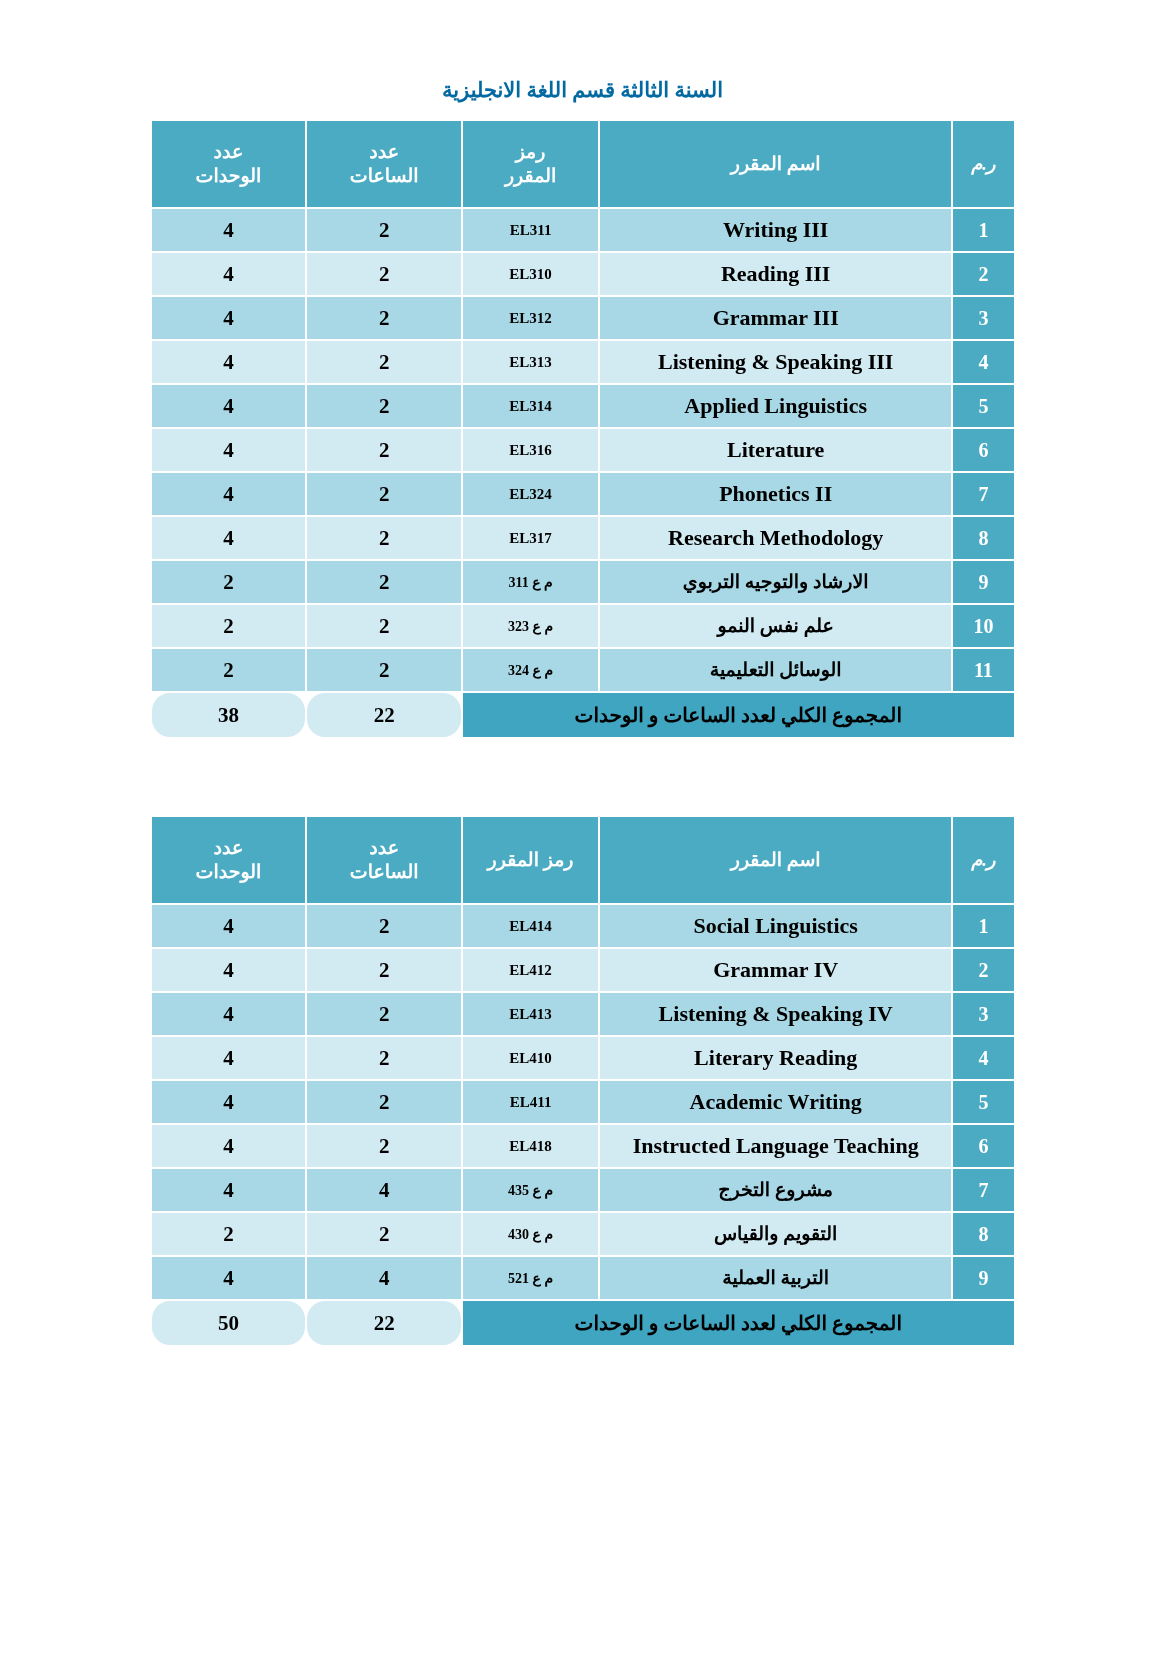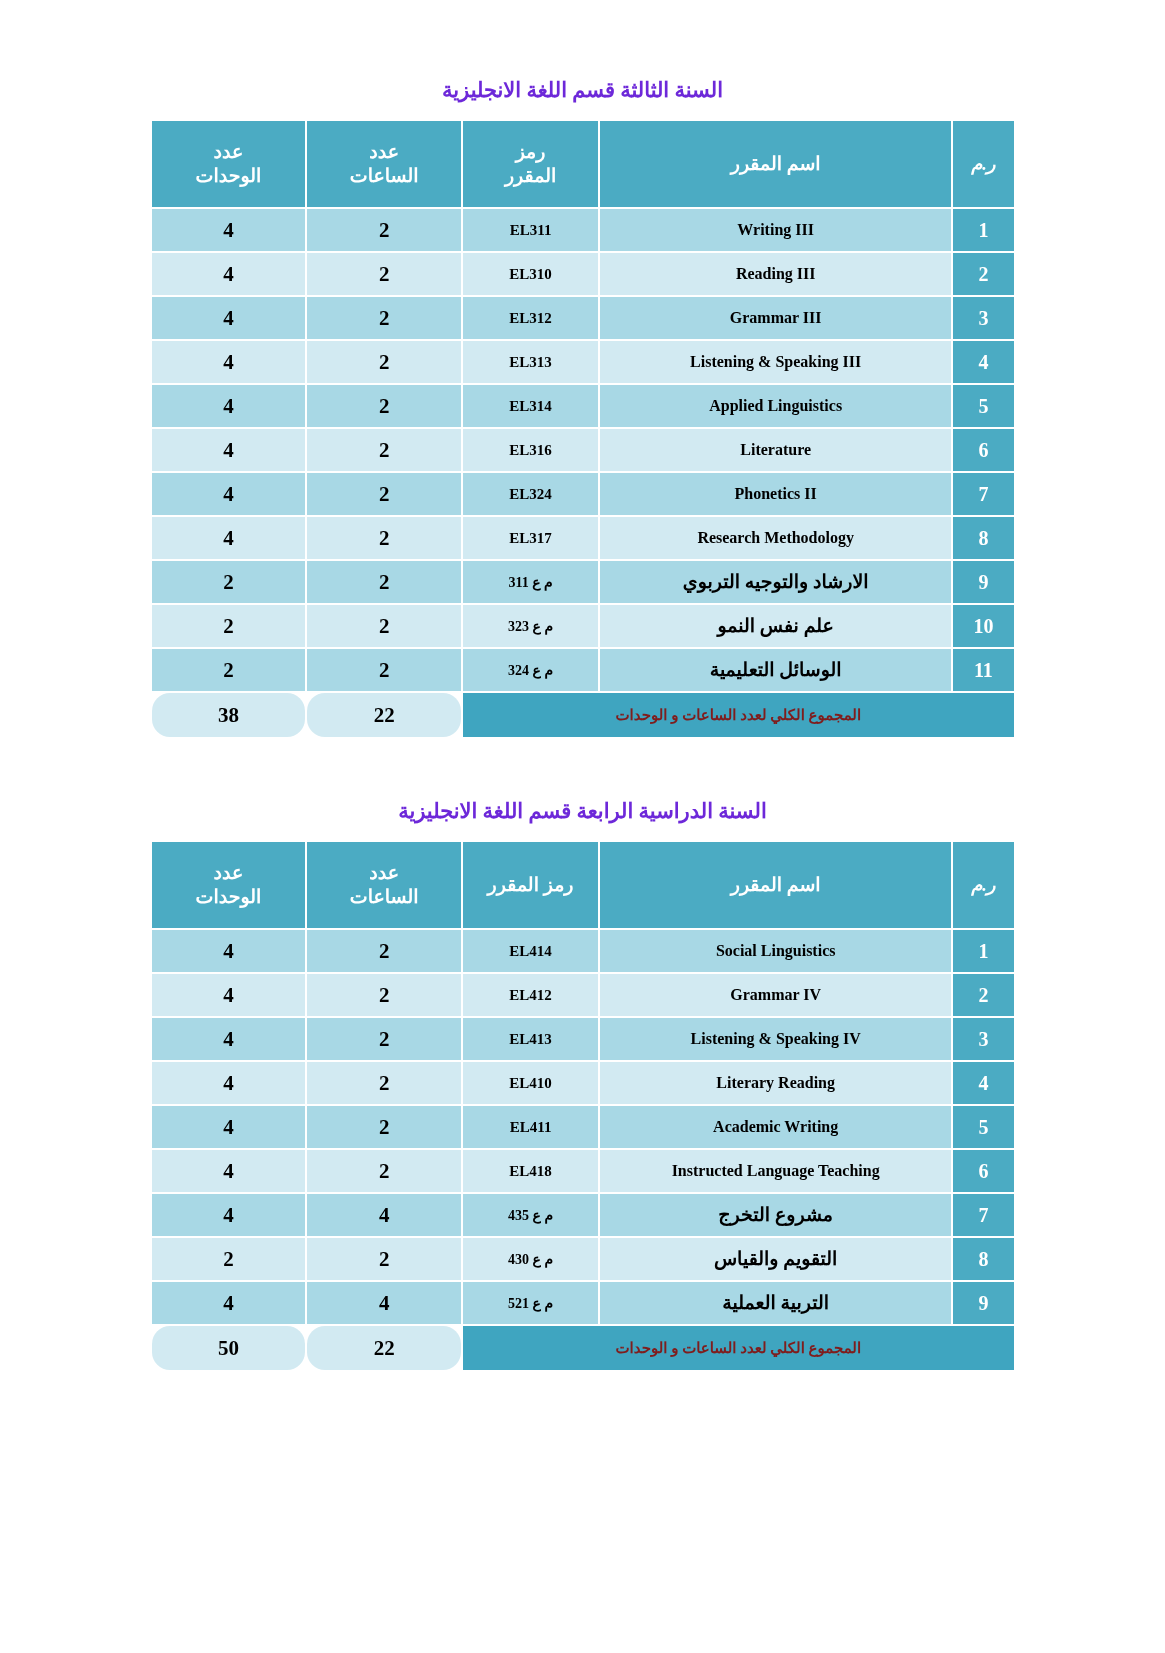--- a/index.html
+++ b/index.html
@@ -21,21 +21,21 @@
     padding: 0;
     position: relative;
   }
 
   
   .table-title {
     text-align: center;
     font-family: "Liberation Serif", "DejaVu Serif", serif;
     font-weight: bold;
     font-size: 21px;
-    color: #6d28d9;
+    color: #0369a1;
     direction: rtl;
     unicode-bidi: embed;
     letter-spacing: 0px;
   }
 
   
   .tbl-wrap {
     width: 866px;
     margin: 0 auto;
   }
@@ -95,21 +95,21 @@
     font-weight: bold;
     font-size: 21px;
     color: #000000;
     height: 38px;
     padding: 2px 4px !important;
   }
   tr.shade-a .body-cell { background: #A8D8E5; }
   tr.shade-b .body-cell { background: #D2EAF2; }
 
   .cell-name {
-    font-size: 16px;
+    font-size: 22px;
     line-height: 1.15;
   }
   .cell-name.ar {
     direction: rtl;
     font-size: 19px;
     margin-left: 20px;
   }
   .cell-code {
     font-size: 15px;
   }
@@ -117,23 +117,23 @@
     direction: rtl;
     font-size: 14px;
   }
   .cell-num {
     font-size: 21px;
   }
 
   
   .total-label {
     background: #3FA5C0;
-    color: #7f1d1d;
-    font-weight: bold;
-    font-size: 15px;
+    color: #000000;
+    font-weight: bold;
+    font-size: 20px;
     height: 40px;
     direction: rtl;
     padding: 2px 8px !important;
   }
   .total-num {
     background: #D2EAF2;
     color: #000000;
     font-weight: bold;
     font-size: 21px;
     height: 40px;
@@ -266,21 +266,20 @@
           <td class="total-label" colspan="3">المجموع الكلي لعدد الساعات و الوحدات</td>
           <td class="total-num">22</td>
           <td class="total-num">38</td>
         </tr>
       </tfoot>
     </table>
   </div>
 
   <div class="gap-between"></div>
 
-  <div class="table-title">السنة الدراسية الرابعة قسم اللغة الانجليزية</div>
   <div class="gap-title"></div>
 
   <div class="tbl-wrap">
     <table class="course-table">
       <colgroup>
         <col class="c-idx">
           <col class="c-name">
           <col class="c-code">
           <col class="c-hours">
           <col class="c-units">

